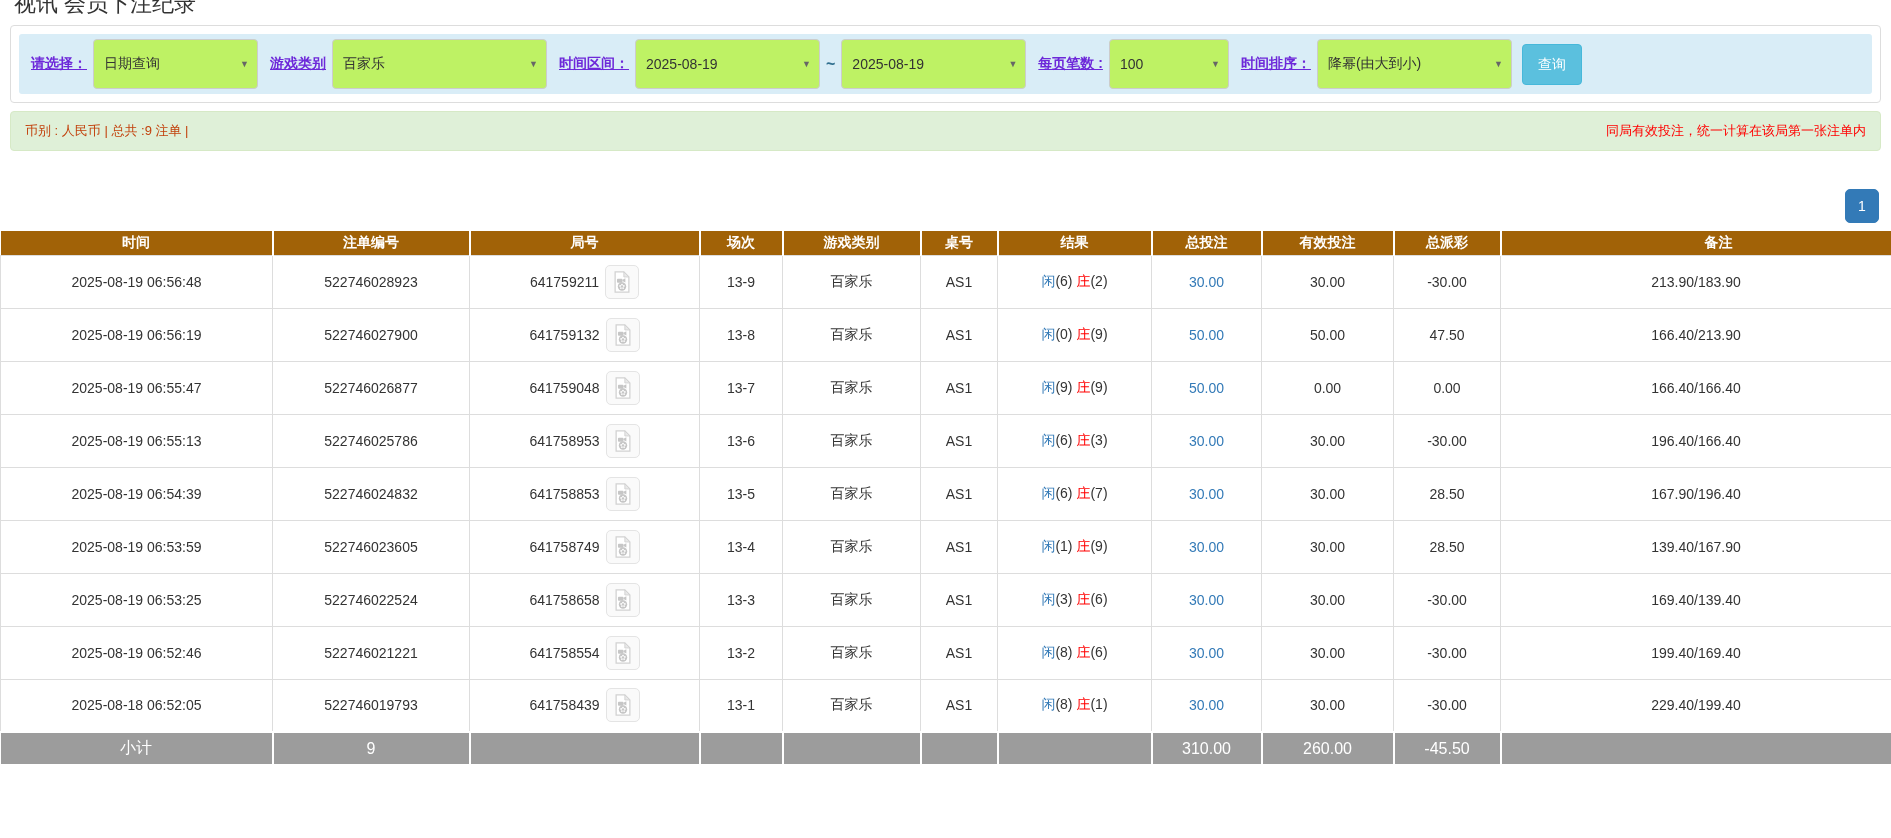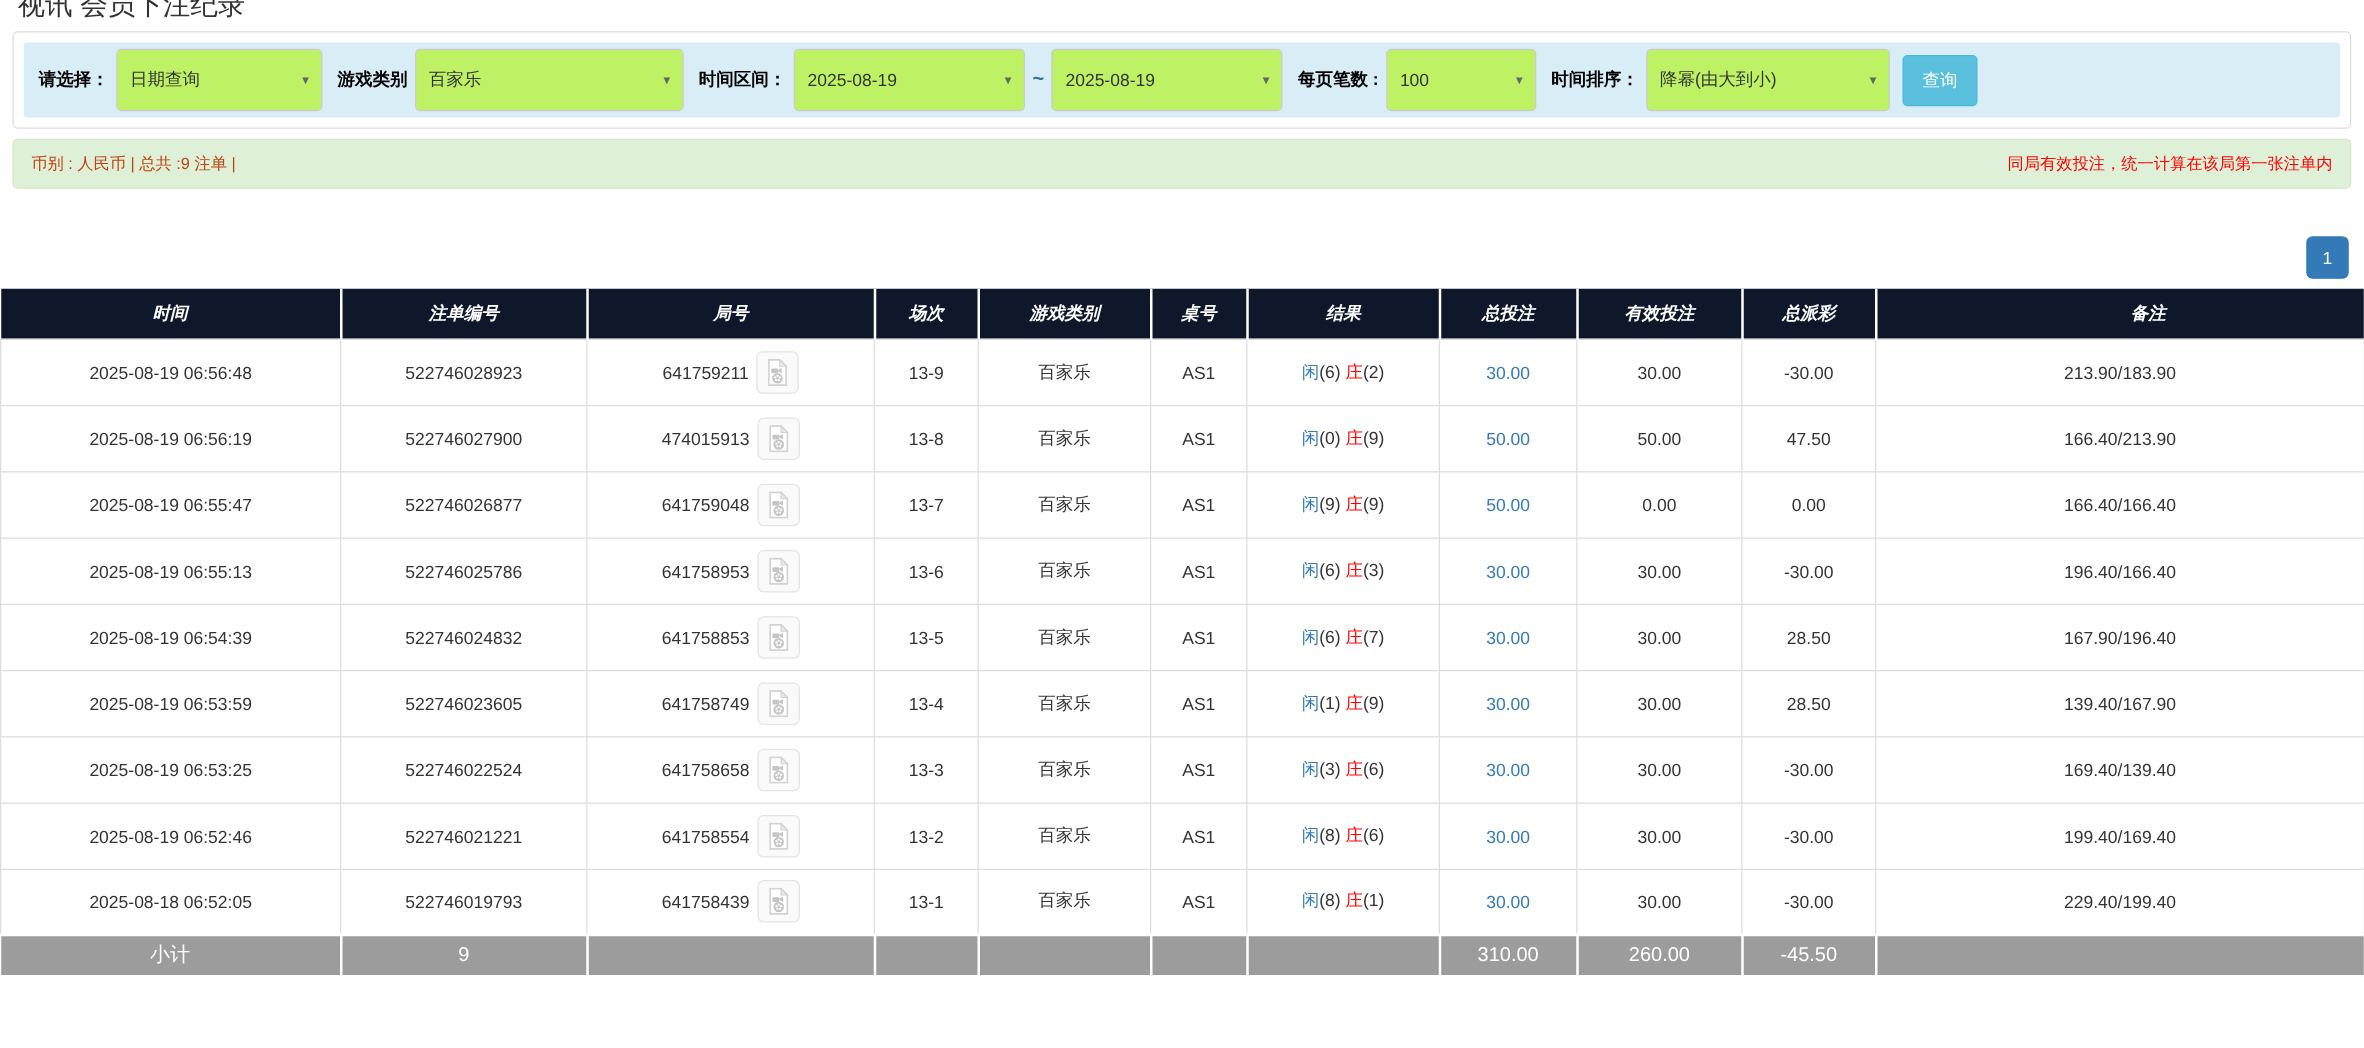--- a/index.html
+++ b/index.html
@@ -16,21 +16,21 @@
   }
   
   .filter-panel {
     margin: 0 10px; border: 1px solid #ddd; border-radius: 4px;
     background: #fff; padding: 8px;
   }
   .filter-bar {
     background: #d9edf7; border-radius: 3px;
     display: flex; align-items: center; padding: 5px 8px;
   }
-  .f-label { color: #000000; font-weight: bold; font-size: 14px; margin: 0 6px 0 12px; white-space: nowrap; }
+  .f-label { color: #6d28d9; font-weight: bold; font-size: 14px; margin: 0 6px 0 12px; white-space: nowrap; text-decoration: underline; }
   .f-label.first { margin-left: 4px; }
   .select {
     background: #bef264; border: 1px solid #ccc; border-radius: 4px;
     height: 50px; display: flex; align-items: center; justify-content: space-between;
     padding: 0 8px 0 10px; font-size: 14px; color: #333; cursor: pointer;
   }
   .select .arrow { color: #666; font-size: 9px; margin-left: 8px; }
   .tilde { margin: 0 6px; color: #31708f; font-weight: bold; }
   .btn-search {
     margin-left: 10px; background: #5bc0de; color: #fff; border: 1px solid #46b8da;
@@ -48,22 +48,22 @@
   
   .pagination-row { display: flex; justify-content: flex-end; padding: 0 12px; margin: 38px 0 8px; }
   .page-btn {
     width: 34px; height: 34px; background: #337ab7; color: #fff; border: 1px solid #337ab7;
     border-radius: 5px; font-size: 14px; display: flex; align-items: center; justify-content: center;
     cursor: pointer;
   }
   
   table.records { width: 1891px; border-collapse: collapse; table-layout: fixed; }
   .records thead th {
-    background: #0f172a; color: #fff; font-size: 14px; font-weight: bold;
-    height: 40px; text-align: center; border-right: 2px solid #fff; border-left: 2px solid #fff; font-style: italic;
+    background: #a16207; color: #fff; font-size: 14px; font-weight: bold;
+    height: 24px; text-align: center; border-right: 2px solid #fff; border-left: 2px solid #fff;
   }
   .records thead th:first-child { border-left: none; }
   .records thead th:last-child { border-right: none; padding-left: 44px; }
   .records tbody td {
     height: 53px; text-align: center; font-size: 14px; color: #333;
     border: 1px solid #ddd; background: #fff; vertical-align: middle;
   }
   .blue { color: #337ab7; }
   .red { color: #ff0000; }
   .bet-link { color: #337ab7; text-decoration: none; cursor: pointer; }
@@ -202,21 +202,21 @@
     <td>30.00</td>
     <td class="neg">-30.00</td>
     <td>213.90/183.90</td>
   </tr>
 
   <tr>
     <td>2025-08-19 06:56:19</td>
     <td>522746027900</td>
     <td>
       <span class="round-cell-inner">
-        <span>474015913</span>
+        <span>641759132</span>
         <span class="video-btn">
           <svg viewBox="0 0 24 24" width="22" height="22">
             <path d="M4.5 1h9.5l5.5 5.5V23h-15z" fill="#ffffff" stroke="#d2d2d2" stroke-width="1.4"></path>
             <path d="M14 1l5.5 5.5H14z" fill="#e9e9e9" stroke="#d2d2d2" stroke-width="1"></path>
             <rect x="6.5" y="8.5" width="6" height="4.2" rx="1" fill="#c6c6c6"></rect>
             <path d="M12.5 9.6l3.2-1.6v4.6l-3.2-1.6z" fill="#c6c6c6"></path>
             <circle cx="12" cy="17" r="4.6" fill="#c6c6c6"></circle>
             <circle cx="12" cy="14.9" r="1" fill="#fff"></circle>
             <circle cx="10" cy="16.3" r="1" fill="#fff"></circle>
             <circle cx="14" cy="16.3" r="1" fill="#fff"></circle>

